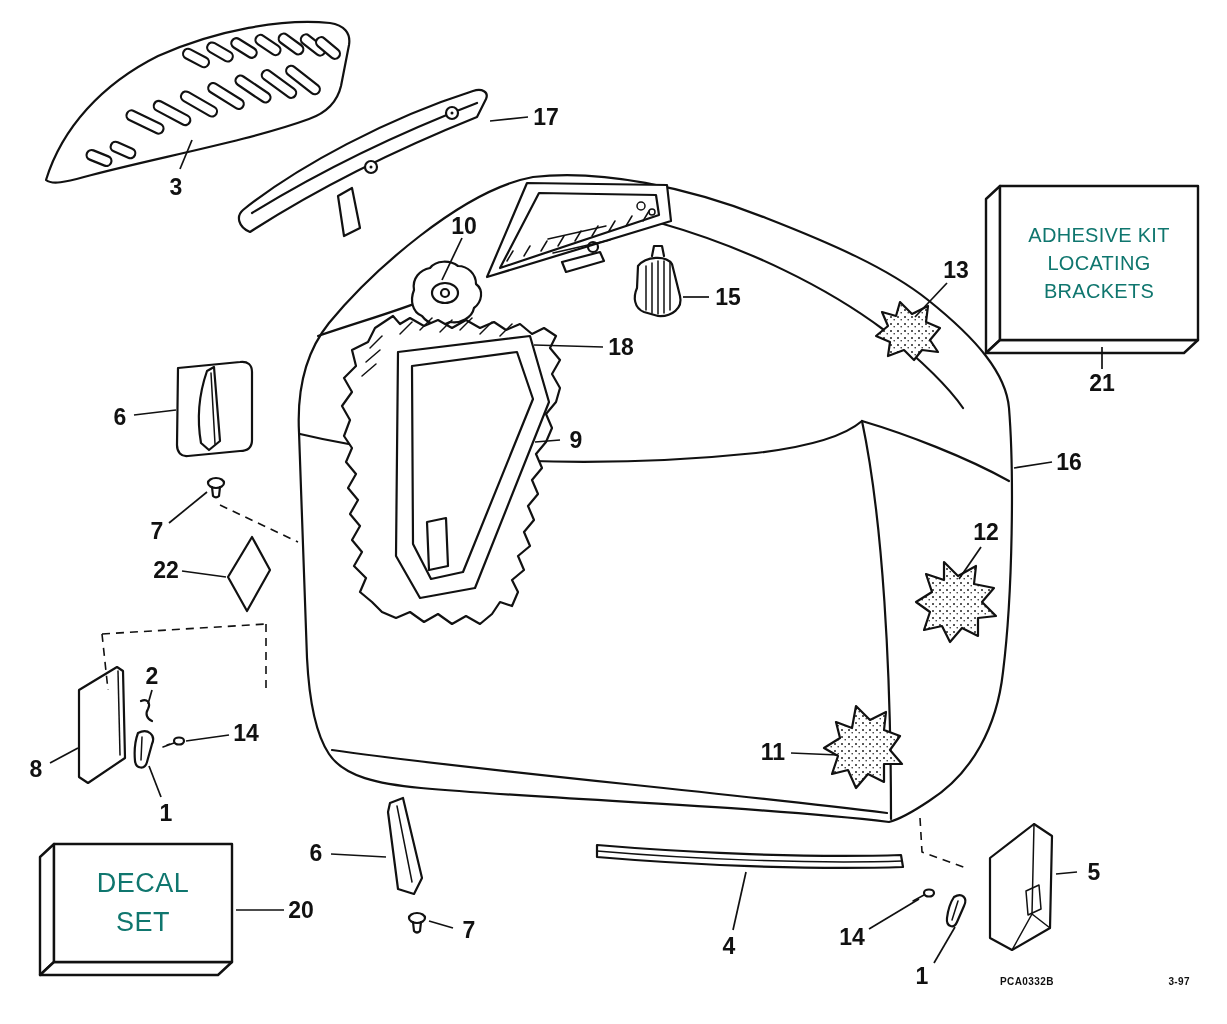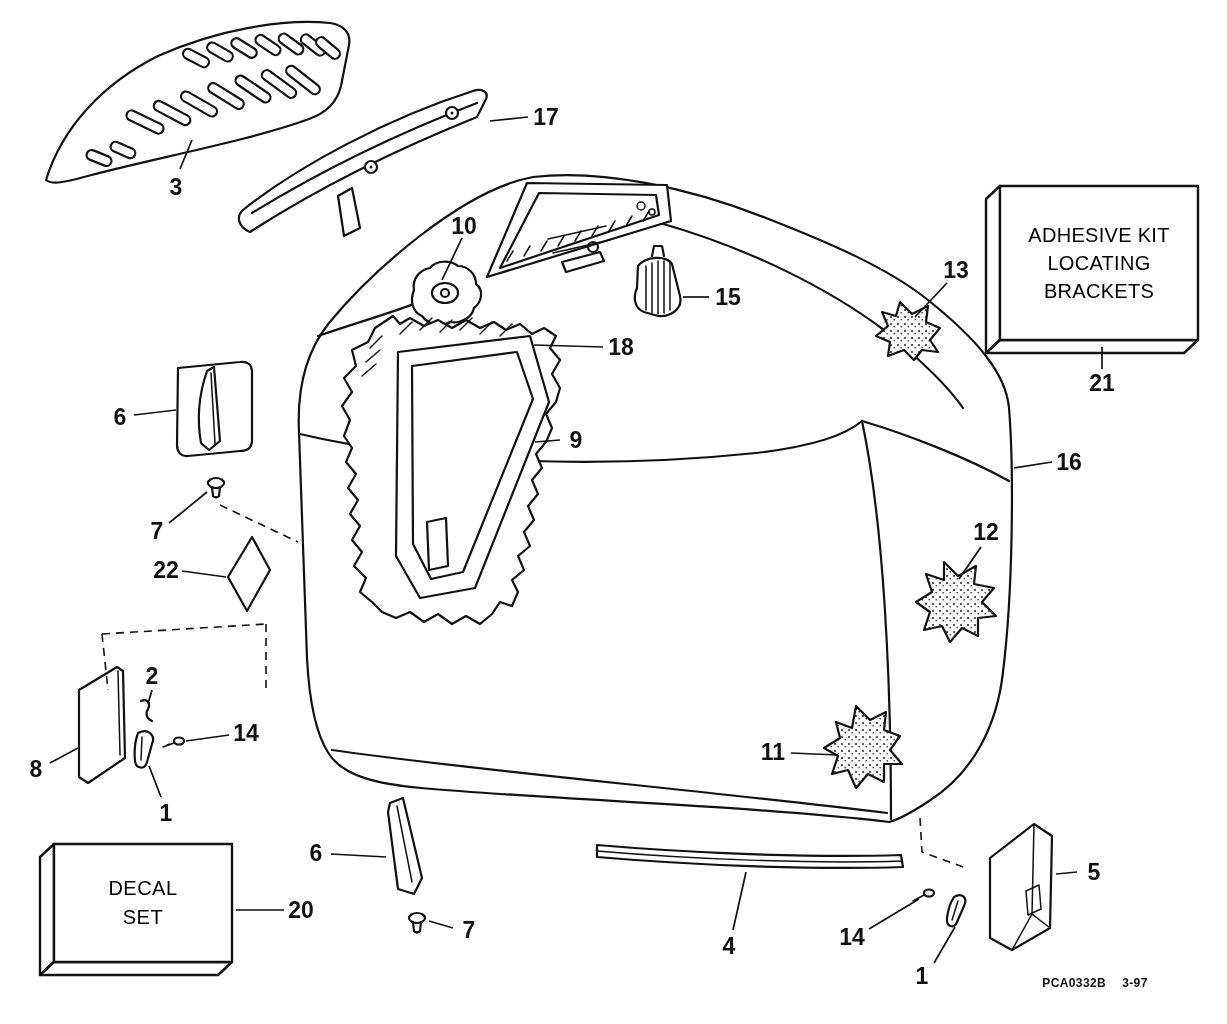--- a/index.html
+++ b/index.html
@@ -11,28 +11,28 @@
   
   .ln{fill:none;}
   .fw{fill:#ffffff;}
   .sp{fill:url(#speck);}
   .thin{stroke-width:1.5;}
   .leader{fill:none;stroke:#111;stroke-width:1.7;}
   .dash{fill:none;stroke:#111;stroke-width:1.6;stroke-dasharray:8 6;}
   text.callout{font:bold 23px "Liberation Sans",sans-serif;fill:#111;text-anchor:middle;}
 
   .kit-box{position:absolute;display:flex;align-items:center;justify-content:center;
-           text-align:center;white-space:pre-line;color:#000000;border-radius:20px;}
+           text-align:center;white-space:pre-line;color:#0f766e;border-radius:20px;}
   #box-adhesive{left:1000px;top:186px;width:198px;height:154px;
                 font-size:20px;line-height:1.4;letter-spacing:.3px;}
   #box-decal{left:54px;top:844px;width:178px;height:118px;
-             font-size:20px;line-height:1.45;letter-spacing:.5px;}
+             font-size:27px;line-height:1.45;letter-spacing:.5px;}
   .footer-code{position:absolute;left:1000px;top:976px;width:190px;
-               display:flex;justify-content:center;gap:16px;
-               font-weight:bold;font-size:12px;letter-spacing:.4px;}
+               display:flex;justify-content:space-between;gap:16px;
+               font-weight:bold;font-size:10px;letter-spacing:.4px;}
 </style>
 </head>
 <body>
 
 <div class="stage">
 
 <svg id="art" viewBox="0 0 1227 1024">
   <defs>
     <pattern id="speck" width="7" height="7" patternUnits="userSpaceOnUse">
       <rect width="7" height="7" fill="#ffffff"></rect>

